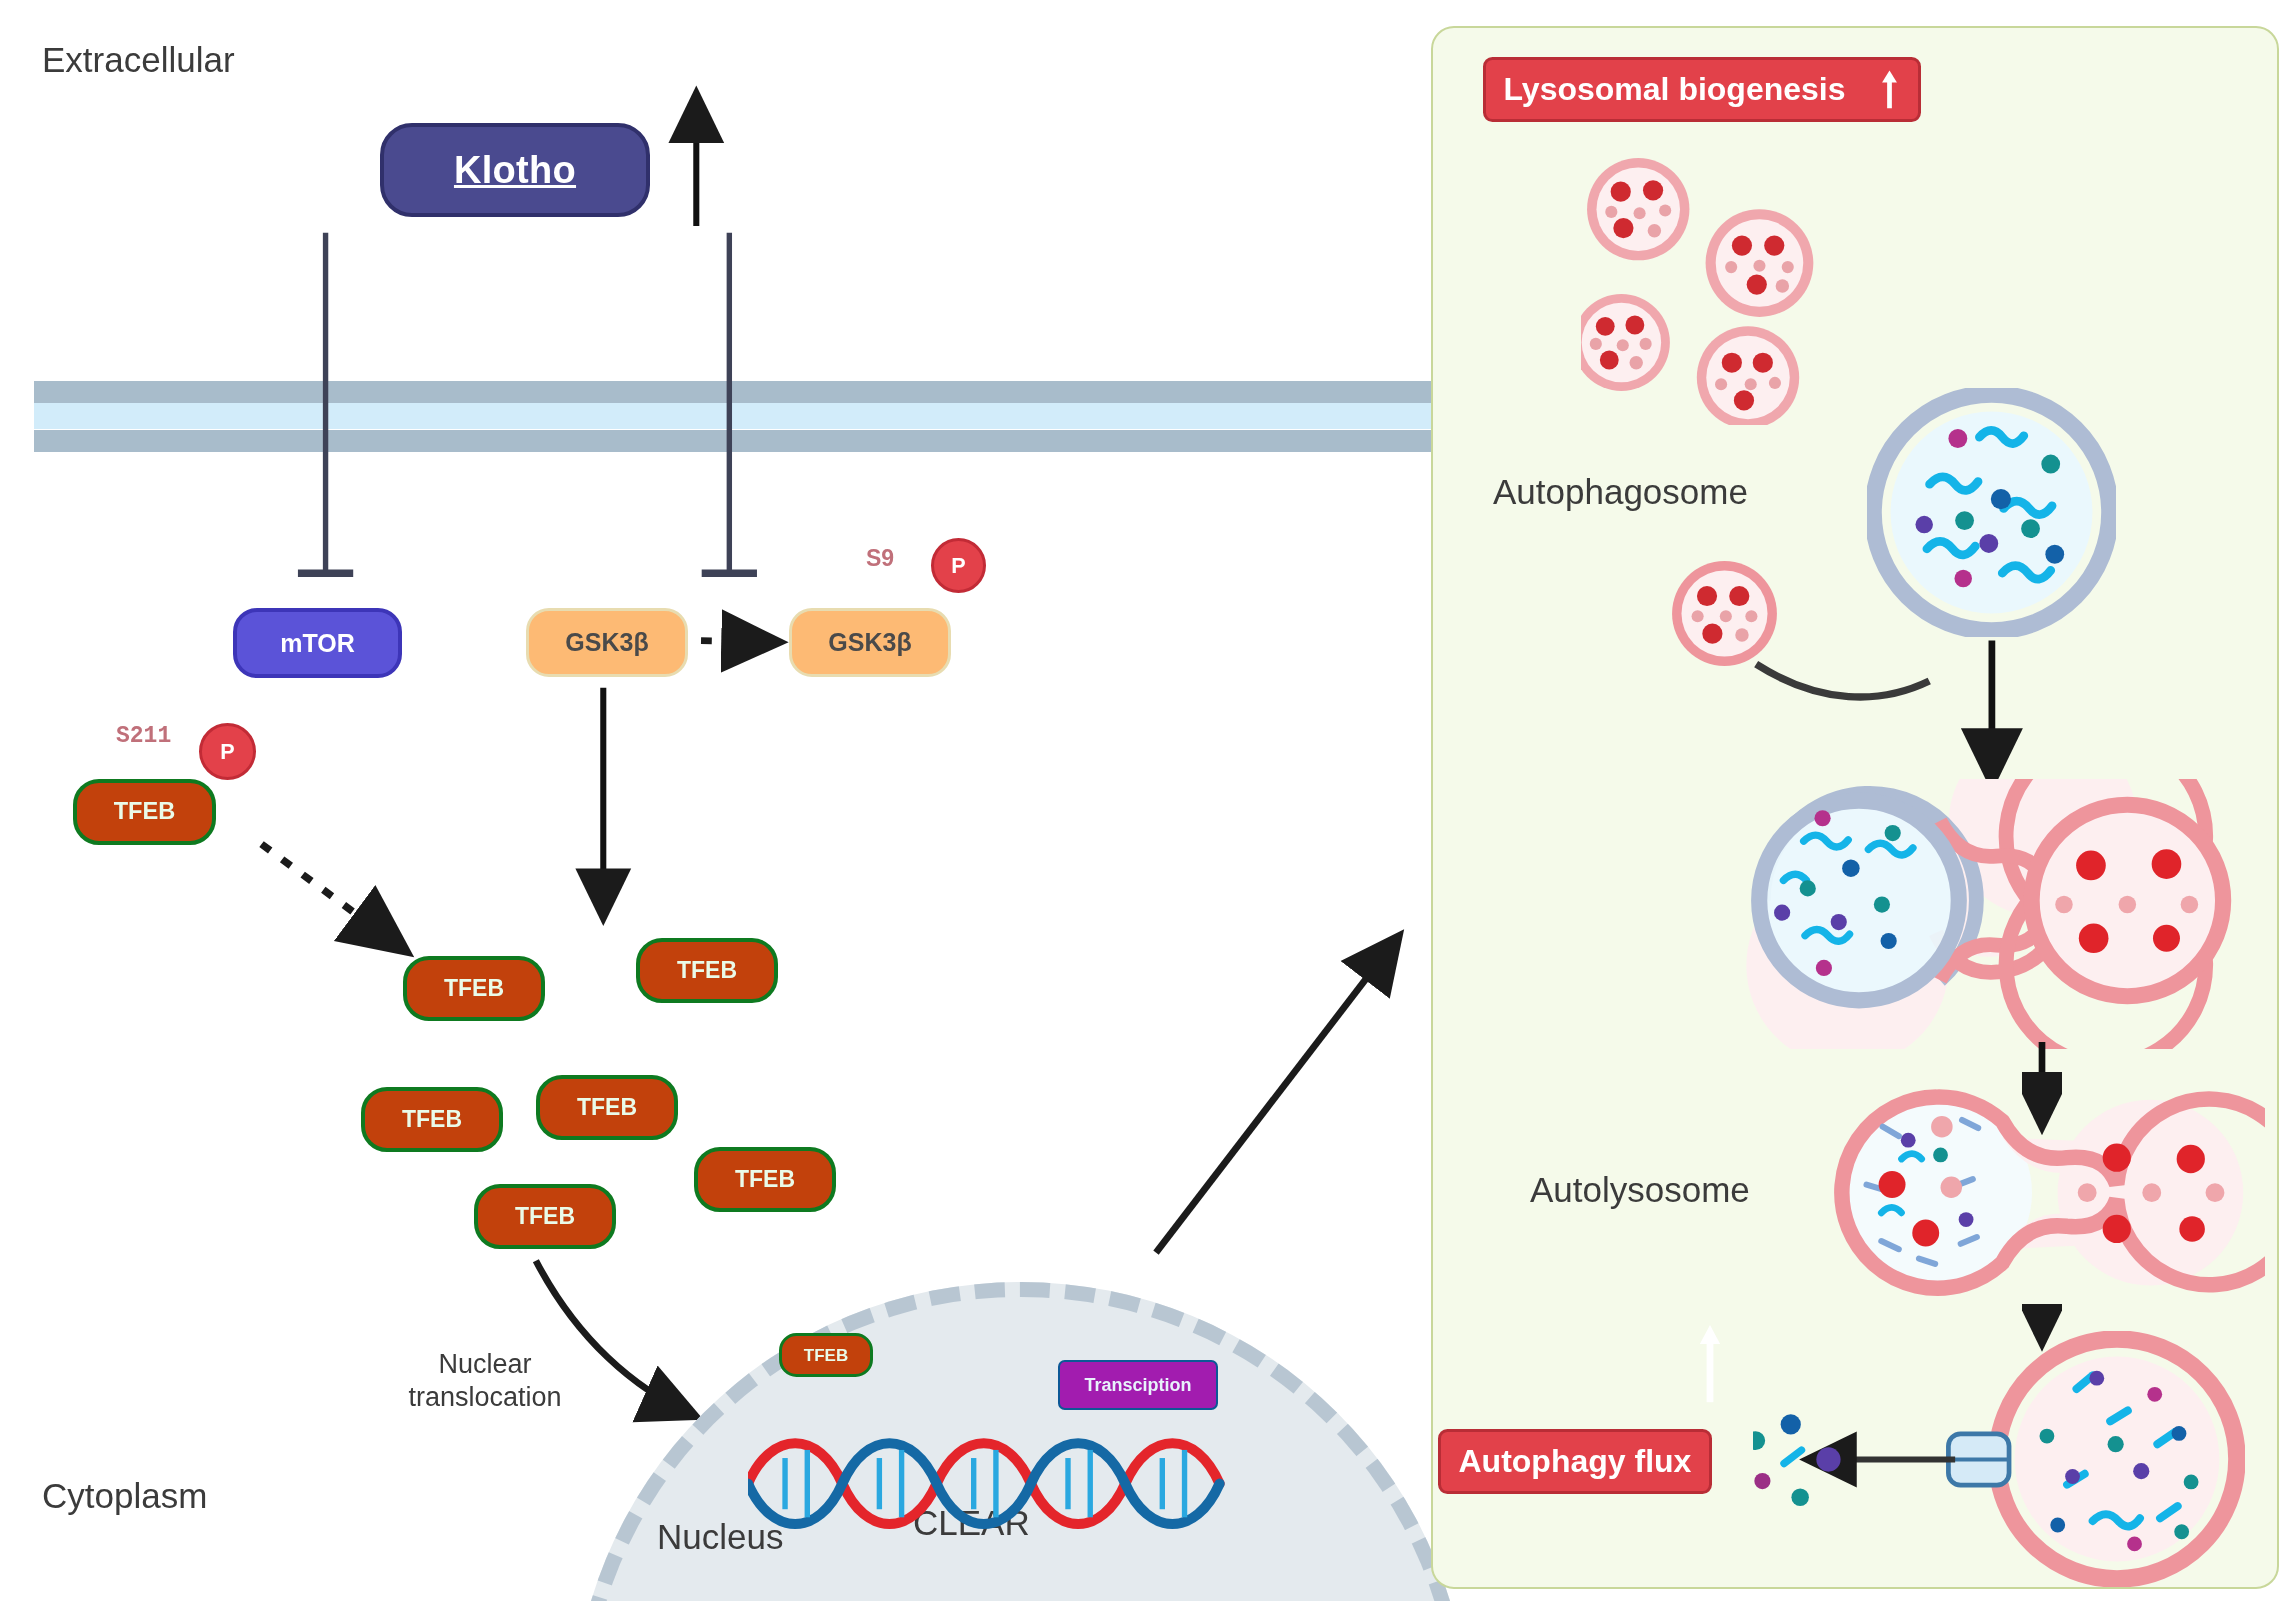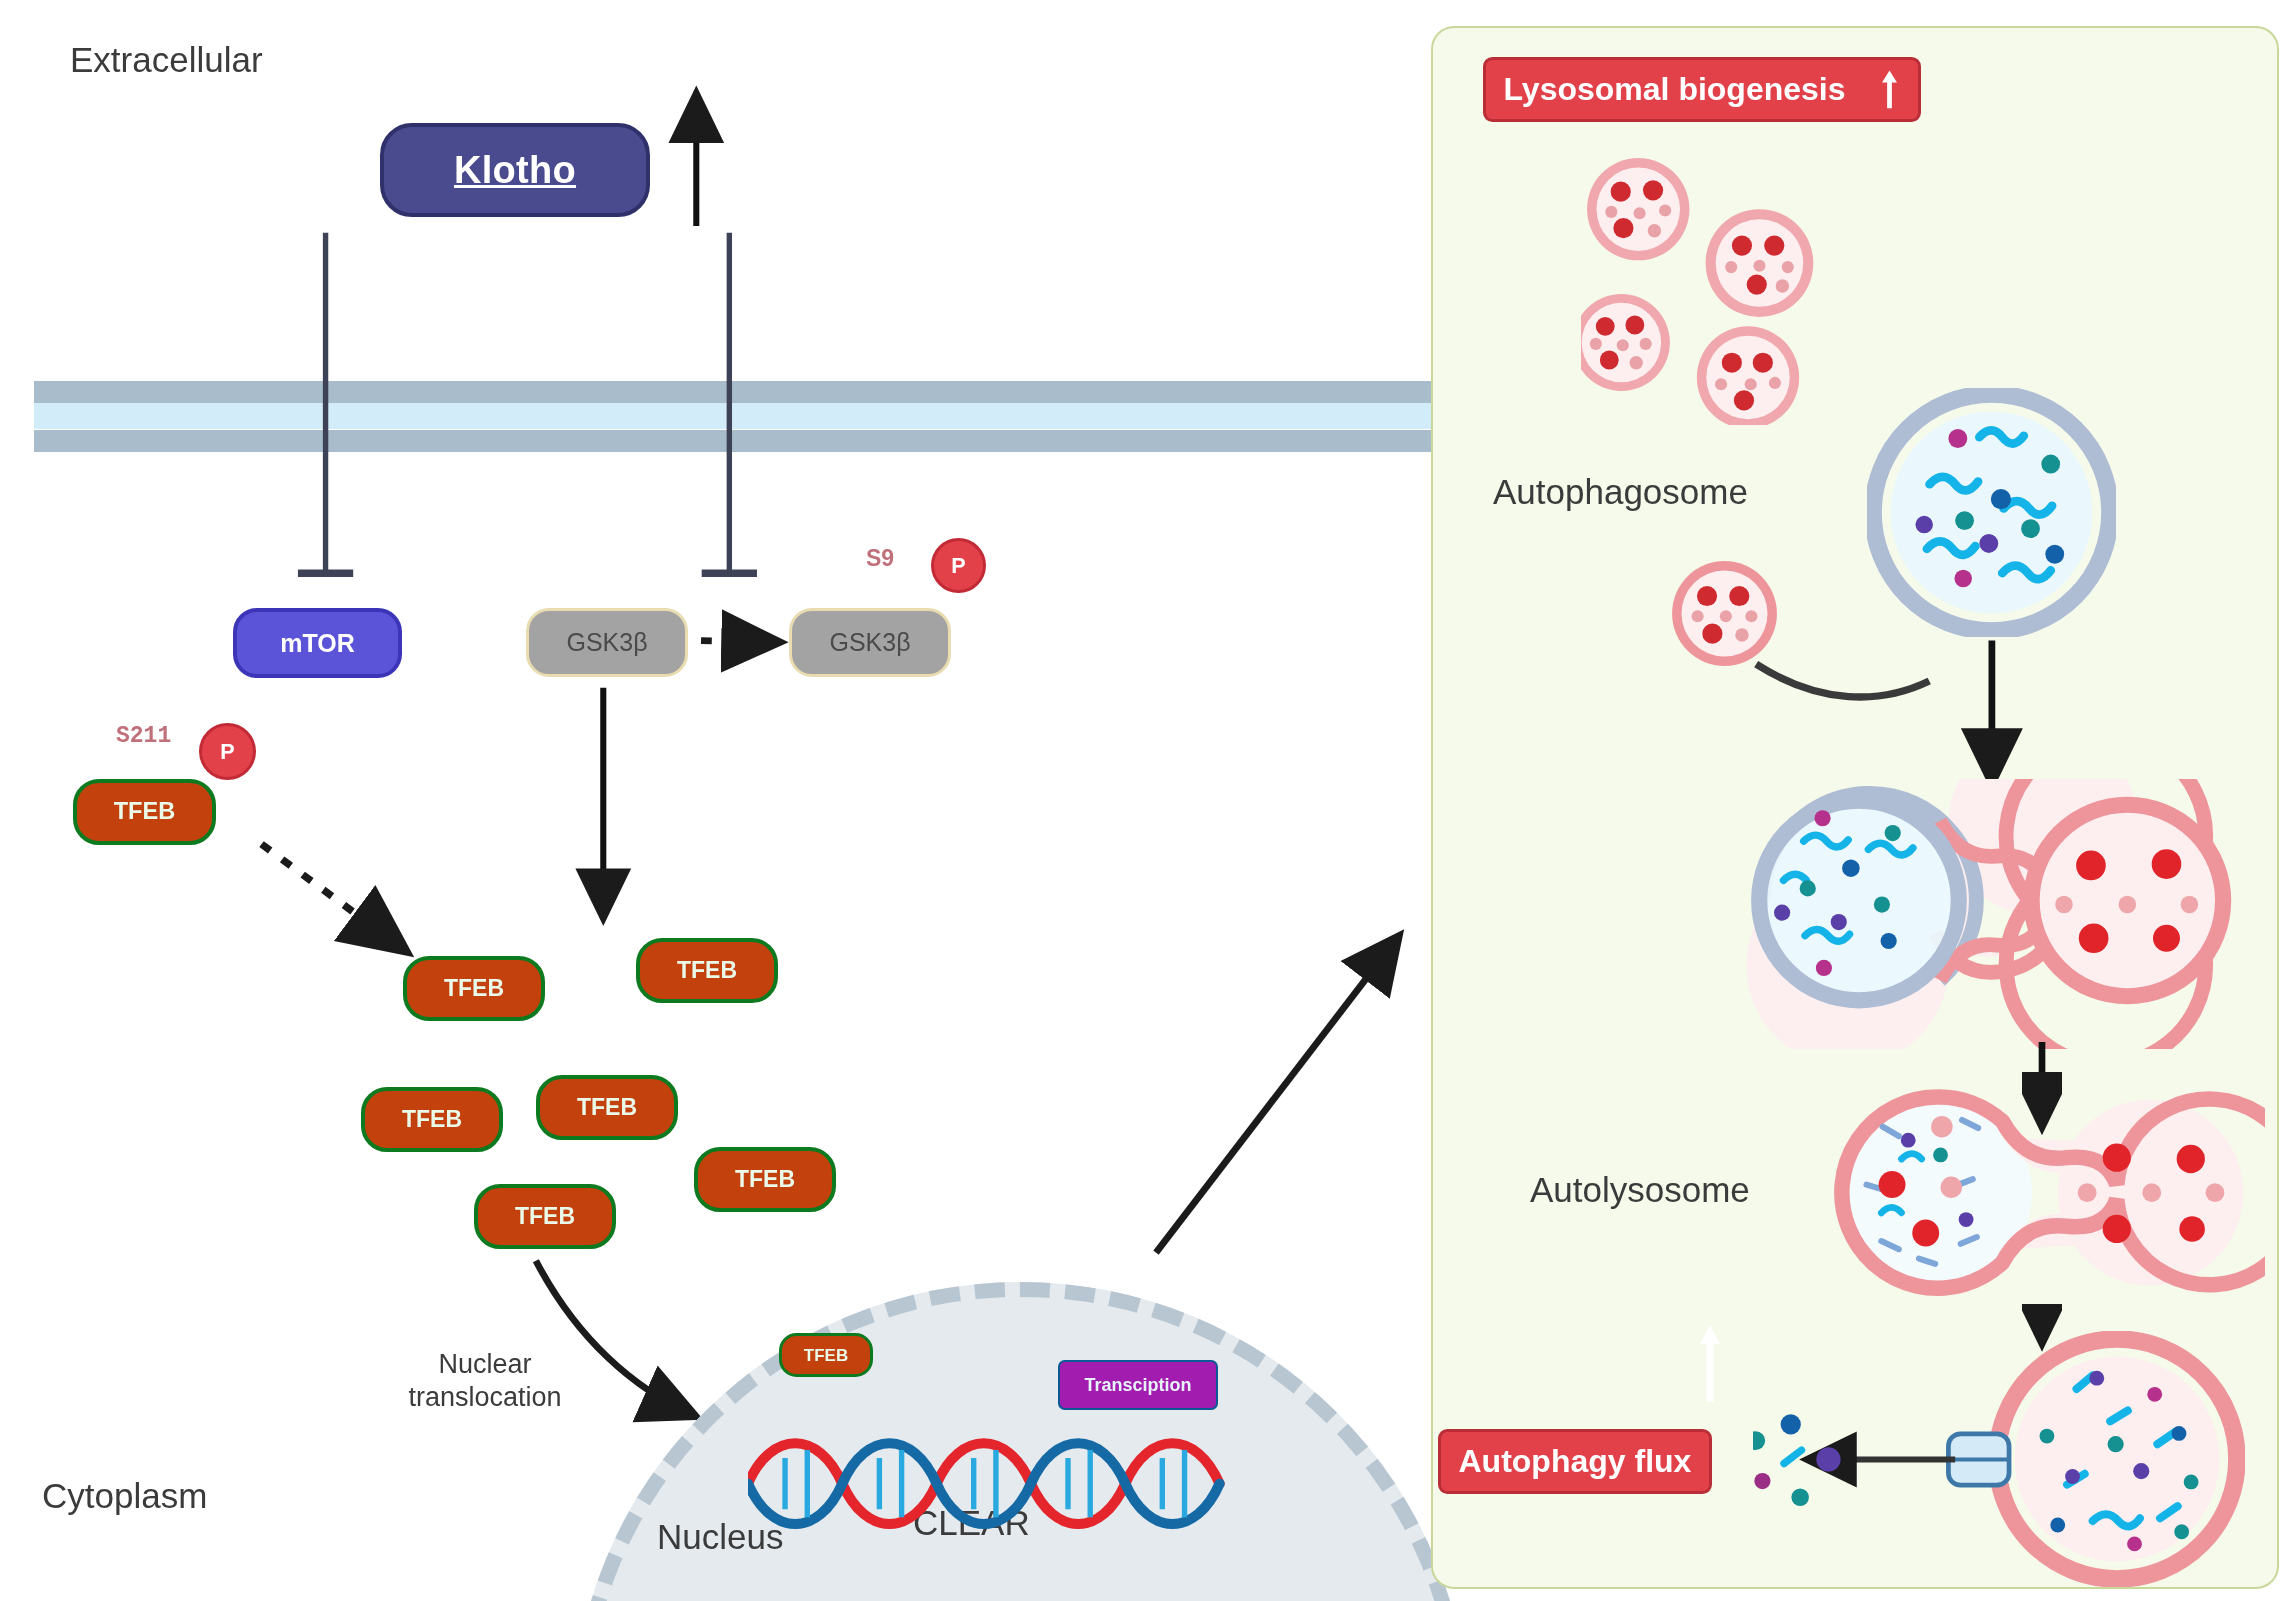--- a/index.html
+++ b/index.html
@@ -24,22 +24,22 @@
         box-sizing:border-box;text-align:center;line-height:1;}
 
   #klotho{left:380px;top:123px;width:270px;height:94px;border-radius:32px;
           background:#4a4a8f;border:4.7px solid #30306b;color:#fff;
           font-size:38px;font-weight:700;letter-spacing:0.3px;text-decoration:underline;}
 
   #mtor{left:233px;top:608px;width:169px;height:70px;border-radius:24px;
         background:#5b53d8;border:4px solid #3d35b8;color:#fff;
         font-size:25px;font-weight:700;}
 
-  .gsk{border-radius:23px;background:#a3a3a3;border:3.4px solid #e8dcb0;
-       color:#4a4a4a;font-size:25px;font-weight:400;height:69px;top:608px;}
+  .gsk{border-radius:23px;background:#fdba74;border:3.4px solid #e8dcb0;
+       color:#4a4a4a;font-size:25px;font-weight:700;height:69px;top:608px;}
   #gsk3b-1{left:526px;width:162px;}
   #gsk3b-2{left:789px;width:162px;}
 
   .tfeb{border-radius:26px;background:#c2410c;border:4px solid #0e7a20;
         color:#eafbe9;font-weight:700;}
   #tfeb-p{left:73px;top:779px;width:143px;height:66px;font-size:23.6px;}
 
   .tfeb-c{width:142px;height:65px;font-size:23px;}
   #tfeb-c1{left:403px;top:956px;}
   #tfeb-c2{left:636px;top:938px;}
@@ -65,21 +65,21 @@
         font-size:18px;font-weight:700;}
 
   
   #nucleus{position:absolute;left:572px;top:1282px;width:897px;height:647px;
         border-radius:448px 448px 0 0;background:#e4eaee;}
   #nucleus-ring{position:absolute;left:572px;top:1282px;width:897px;height:647px;
         border-radius:448px 448px 0 0;border:15px dashed #b8c6d2;
         border-bottom:none;box-sizing:border-box;}
 
   
-  #label-extracellular{left:42px;top:40px;font-size:35px;margin-left:28px;}
+  #label-extracellular{left:42px;top:40px;font-size:35px;}
   #label-cytoplasm{left:42px;top:1476px;font-size:35px;}
   #label-nucleus{left:657px;top:1517px;font-size:35px;}
   #label-clear{left:913px;top:1503px;font-size:35px;}
   #label-nuclear-translocation{left:374px;top:1348px;font-size:27px;line-height:1.22;
         white-space:normal;width:222px;text-align:center;}
 
   
   #right-panel{position:absolute;left:1431px;top:26px;width:848px;height:1563px;
         background:#f5faea;border:2.7px solid #c8d79a;border-radius:23px;box-sizing:border-box;}
 

